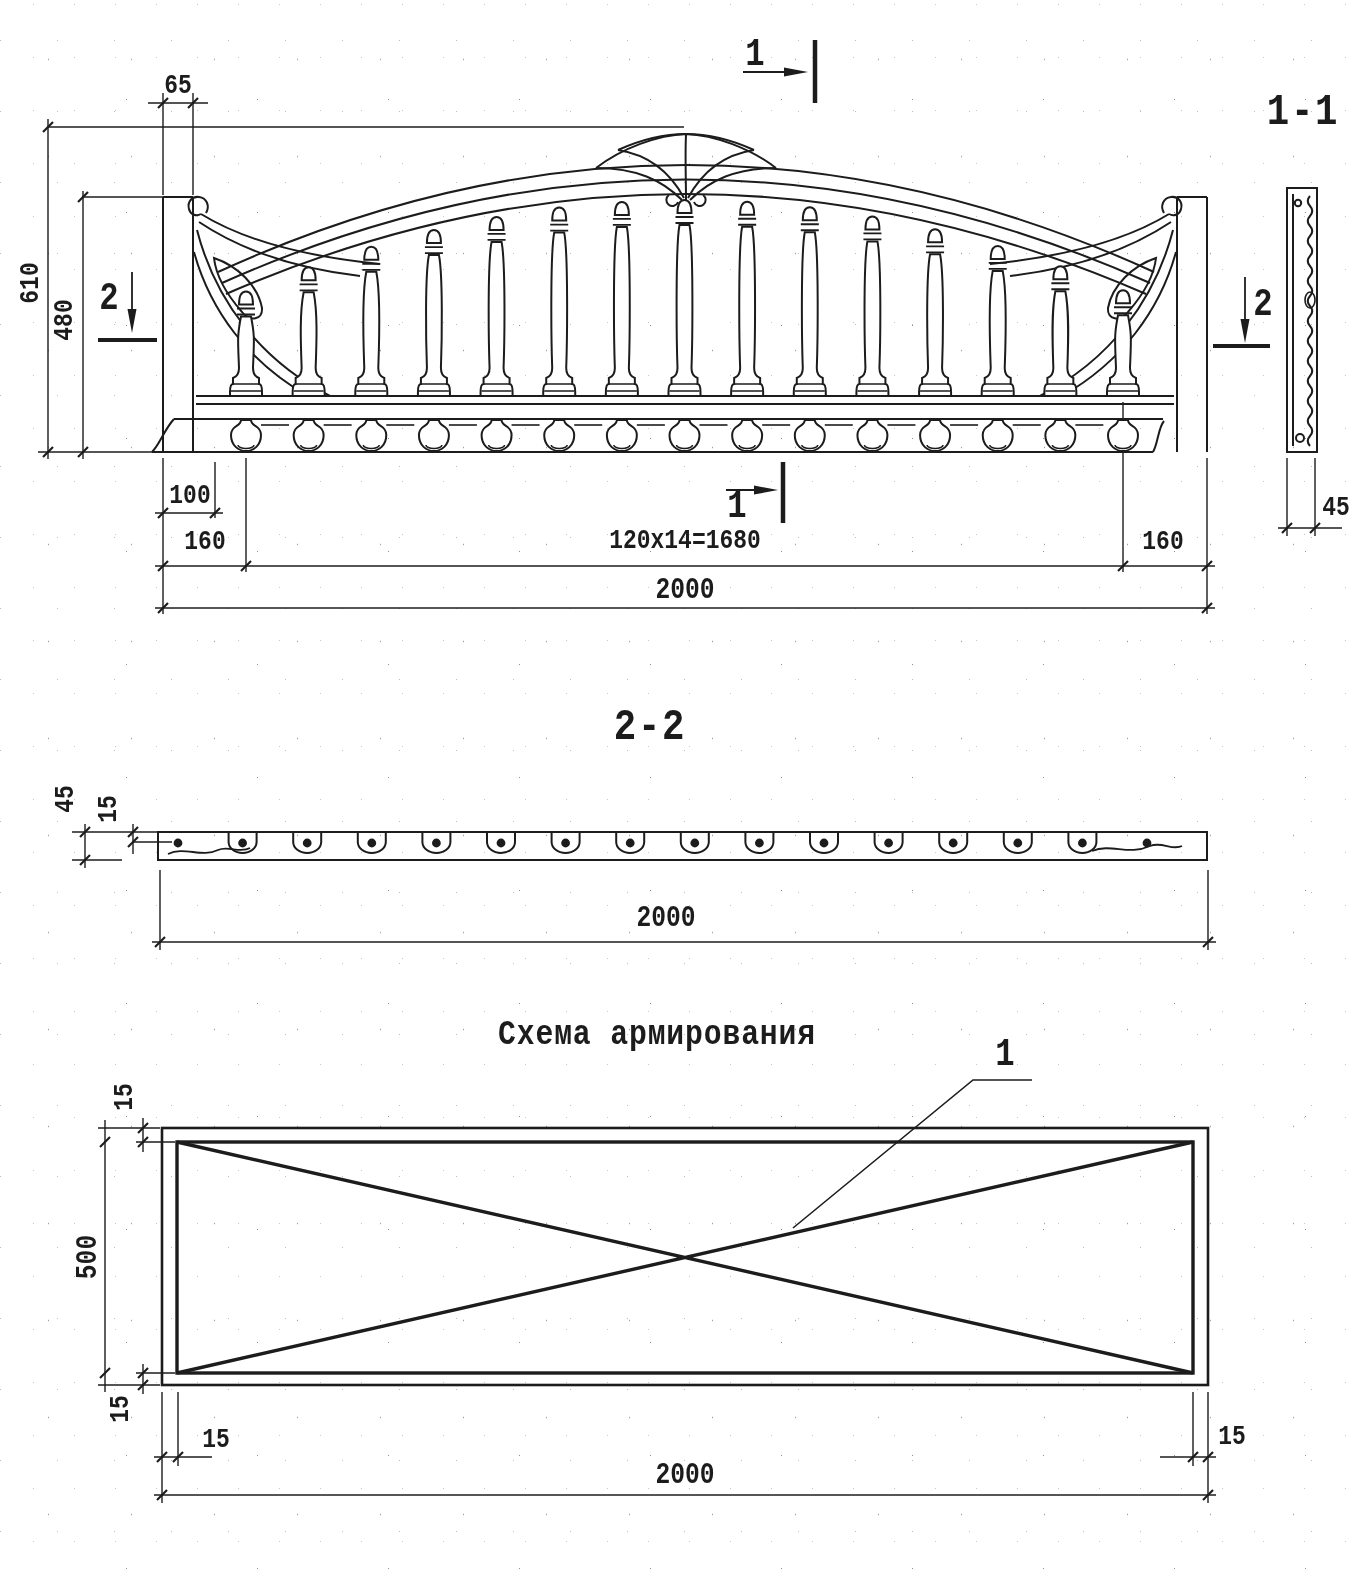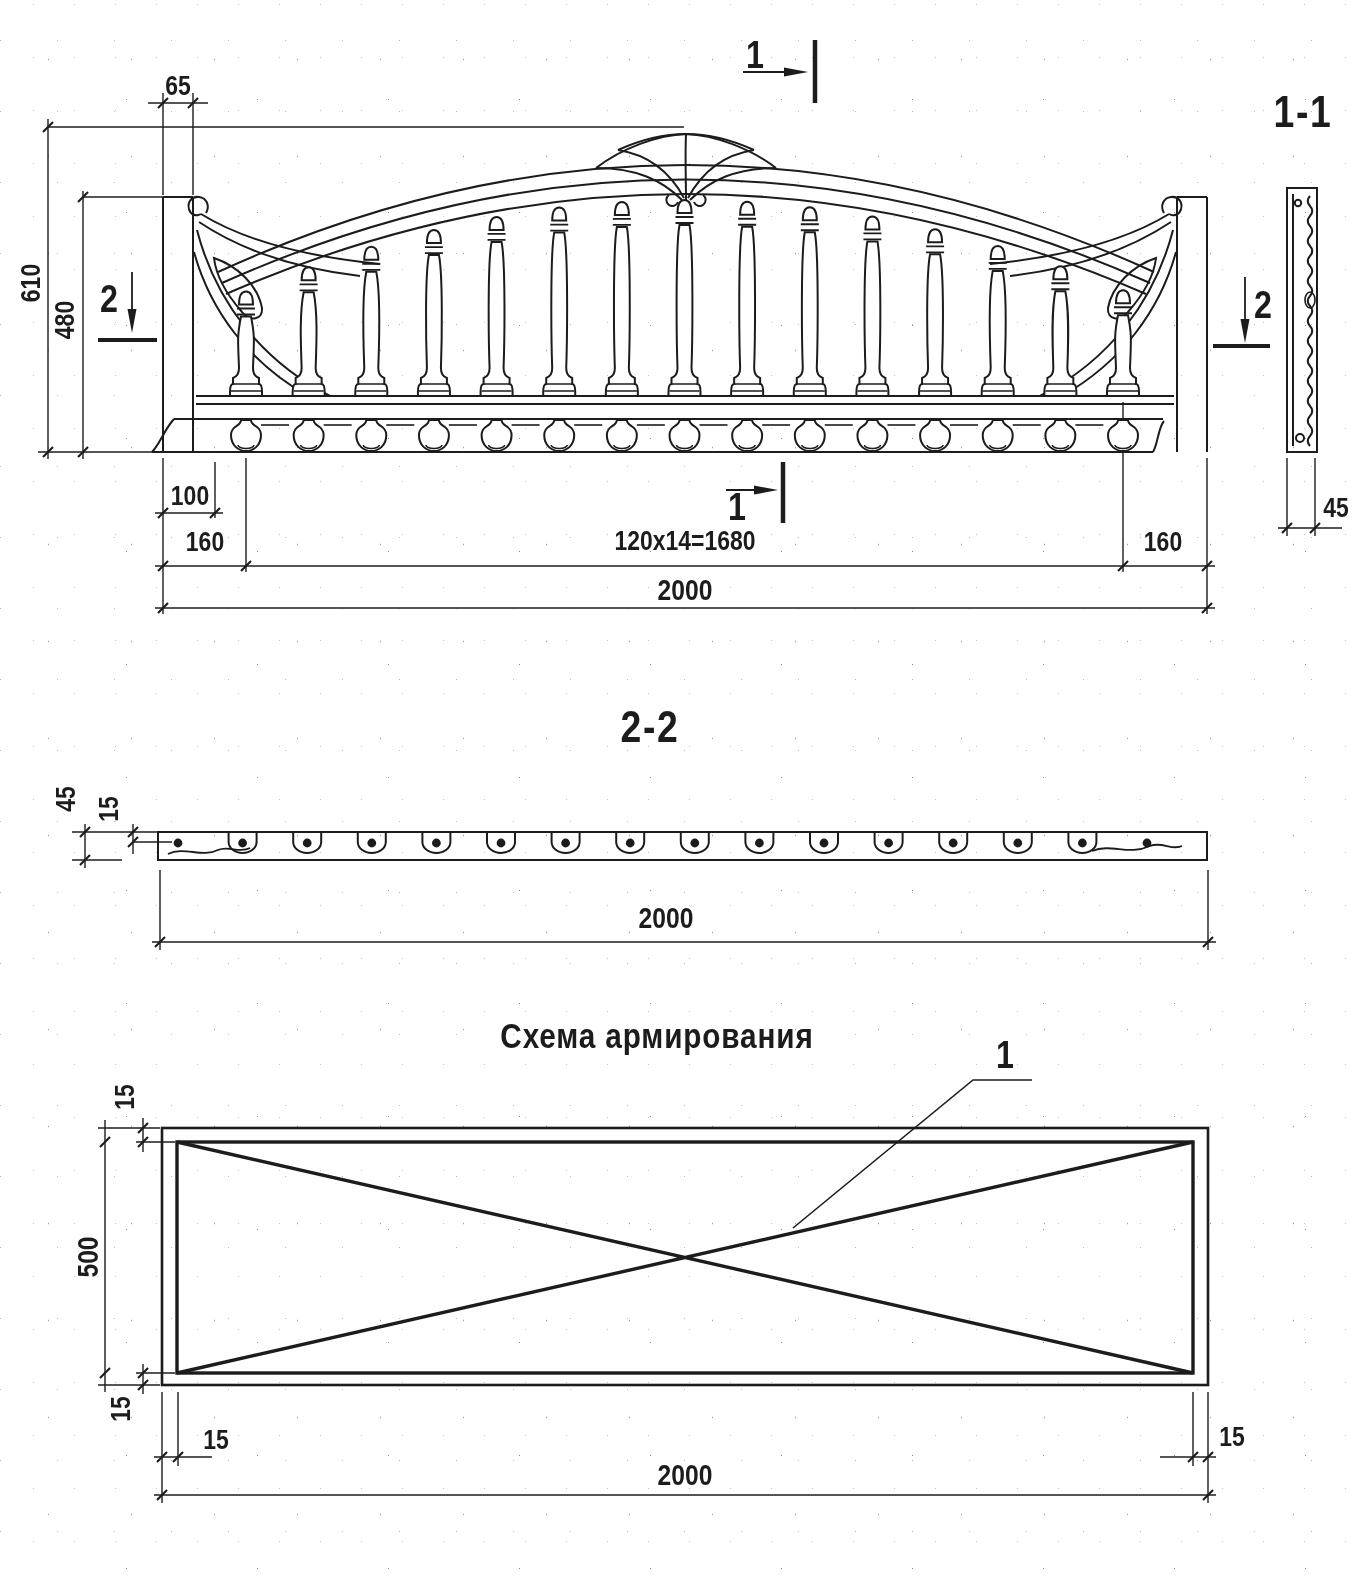--- a/index.html
+++ b/index.html
@@ -1,17 +1,17 @@
 <!DOCTYPE html>
 <html><head>
 <meta charset="utf-8">
 <style>
   html,body{margin:0;padding:0;background:#e8e8e8;}
   #page{position:relative;width:1366px;height:1588px;background:#ffffff;overflow:hidden;
-        font-family:Liberation Sans, sans-serif;}
+        font-family:Liberation Mono, monospace;}
   
   #page::before{content:"";position:absolute;inset:0;pointer-events:none;opacity:.55;
     background-image:
       radial-gradient(#555 0.7px, transparent 0.9px),
       radial-gradient(#888 0.5px, transparent 0.7px),
       radial-gradient(#333 0.8px, transparent 1.0px),
       radial-gradient(#999 0.5px, transparent 0.7px);
     background-size:83px 97px, 57px 71px, 131px 113px, 41px 53px;
     background-position:7px 11px, 29px 5px, 61px 43px, 13px 31px;}
   svg{position:absolute;left:0;top:0;}

